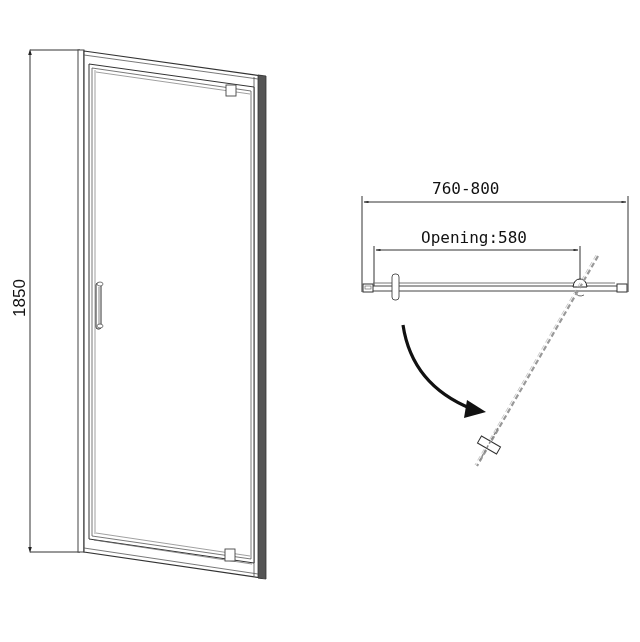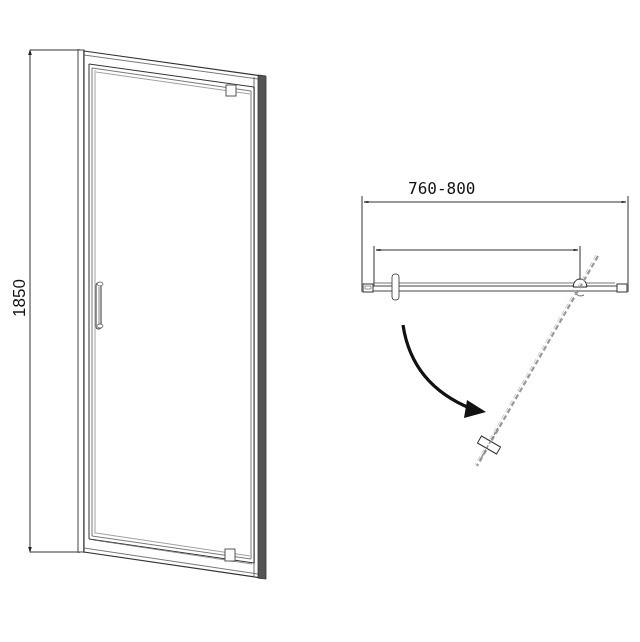--- a/index.html
+++ b/index.html
@@ -1,20 +1,20 @@
 <!DOCTYPE html>
 <html><head>
   <meta charset="utf-8">
   <style>
     html, body { margin: 0; padding: 0; background: #ffffff; }
     body { width: 640px; height: 642px; position: relative; overflow: hidden; font-family: "Liberation Sans", sans-serif; }
     #stage { position: absolute; left: 0; top: 0; width: 640px; height: 642px; }
     .lbl { position: absolute; color: #111; white-space: nowrap; }
     #height-label { left: -2px; top: 288px; font-size: 17px; transform: rotate(-90deg); transform-origin: center; font-family: "Liberation Sans", sans-serif; width: 44px; text-align: center; }
-    #width-label { left: 408px; top: 179px; font-size: 16px; font-family: "DejaVu Sans Mono", "Liberation Mono", monospace; text-align: center; }
+    #width-label { left: 432px; top: 179px; font-size: 16px; font-family: "DejaVu Sans Mono", "Liberation Mono", monospace; text-align: center; }
     #opening-label { left: 421px; top: 228px; font-size: 16px; font-family: "DejaVu Sans Mono", "Liberation Mono", monospace; }
   </style>
 </head>
 <body>
 
 <div id="stage">
   <svg width="640" height="642" viewBox="0 0 640 642" xmlns="http://www.w3.org/2000/svg">
     <defs>
       <marker id="arrowV" viewBox="0 0 10 10" refX="5" refY="5" markerWidth="6" markerHeight="8" orient="auto-start-reverse">
         <path d="M0,2 L10,5 L0,8 z" fill="#222"></path>
@@ -114,13 +114,14 @@
       <g>
         <path d="M403,325 Q412,385 472,409" fill="none" stroke="#111" stroke-width="3.2"></path>
         <polygon points="486,412 467,400 464,418" fill="#111"></polygon>
       </g>
     </g>
   </svg>
 
   
   <div class="lbl" id="height-label">1850</div>
   <div class="lbl" id="width-label">760-800</div>
+  <div class="lbl" id="opening-label">Opening:580</div>
 </div>
 
 </body></html>

